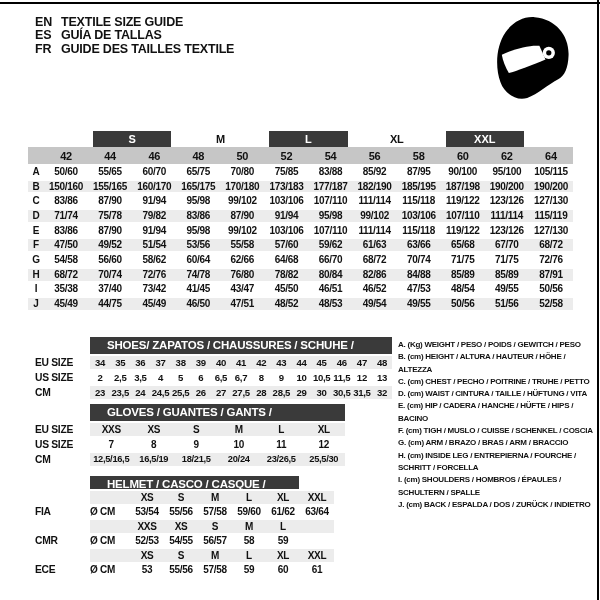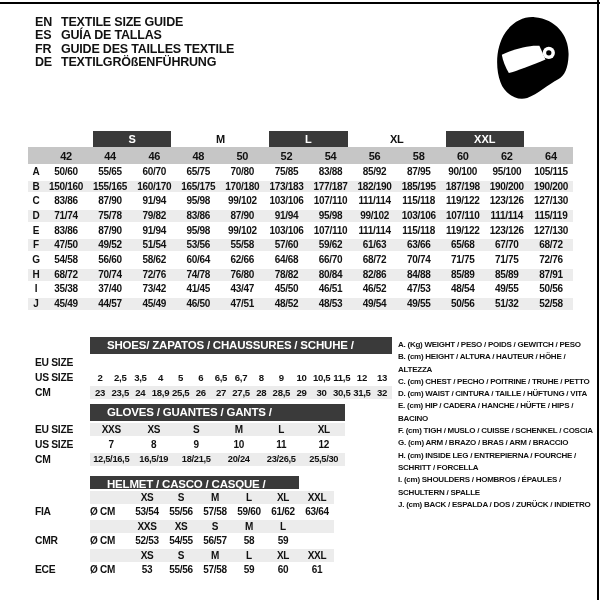--- a/index.html
+++ b/index.html
@@ -61,24 +61,20 @@
       <span class="lang-code">EN</span>
       <span class="lang-label">TEXTILE SIZE GUIDE</span>
     </div>
     <div class="lang-row">
       <span class="lang-code">ES</span>
       <span class="lang-label">GUÍA DE TALLAS</span>
     </div>
     <div class="lang-row">
       <span class="lang-code">FR</span>
       <span class="lang-label">GUIDE DES TAILLES TEXTILE</span>
-    </div>
-    <div class="lang-row">
-      <span class="lang-code">DE</span>
-      <span class="lang-label">TEXTILGRÖßENFÜHRUNG</span>
     </div>
   </div>
 
   <div class="helmet-icon">
     <svg viewBox="0 0 100 100" width="94" height="97" aria-hidden="true">
       <path d="M55,6 C78,8 92,26 91,47 C90.5,60 87,68 80,72 C70,77 58,88 47,92 C36,95.5 23,88 18.5,75 C13,60 13.5,37 24,22 C32,11 43,5 55,6 Z" fill="#000"></path>
       <path d="M20,46 C32,40 50,35.5 60,36.5 L66.5,51 C54,56.5 35,63.5 27.5,65.5 C24,60 21,52 20,46 Z" fill="#fff"></path>
       <circle cx="70" cy="44" r="6.5" fill="#fff"></circle>
       <circle cx="70" cy="44" r="2.8" fill="#000"></circle>
     </svg>
@@ -267,43 +263,60 @@
             <td>46/51</td>
             <td>46/52</td>
             <td>47/53</td>
             <td>48/54</td>
             <td>49/55</td>
             <td>50/56</td>
           </tr>
           <tr class="stripe">
             <td>J</td>
             <td>45/49</td>
-            <td>44/57</td>
+            <td>44/75</td>
             <td>45/49</td>
             <td>46/50</td>
             <td>47/51</td>
             <td>48/52</td>
             <td>48/53</td>
             <td>49/54</td>
             <td>49/55</td>
             <td>50/56</td>
-            <td>51/32</td>
+            <td>51/56</td>
             <td>52/58</td>
           </tr>
         </tbody>
     </table>
   </div>
 
   <div class="sec" id="sec-shoes">
       <div class="line bar-line">
         <div class="line-label"></div>
         <div class="sec-bar">SHOES/ ZAPATOS / CHAUSSURES / SCHUHE / SCARPE</div>
       </div>
       <div class="line">
         <div class="line-label">EU SIZE</div>
+        <div class="line-data gray">
+          <span class="sec-cell">34</span>
+          <span class="sec-cell">35</span>
+          <span class="sec-cell">36</span>
+          <span class="sec-cell">37</span>
+          <span class="sec-cell">38</span>
+          <span class="sec-cell">39</span>
+          <span class="sec-cell">40</span>
+          <span class="sec-cell">41</span>
+          <span class="sec-cell">42</span>
+          <span class="sec-cell">43</span>
+          <span class="sec-cell">44</span>
+          <span class="sec-cell">45</span>
+          <span class="sec-cell">46</span>
+          <span class="sec-cell">47</span>
+          <span class="sec-cell">48</span>
+        </div>
       </div>
       <div class="line">
         <div class="line-label">US SIZE</div>
         <div class="line-data">
           <span class="sec-cell">2</span>
           <span class="sec-cell">2,5</span>
           <span class="sec-cell">3,5</span>
           <span class="sec-cell">4</span>
           <span class="sec-cell">5</span>
           <span class="sec-cell">6</span>
@@ -317,21 +330,21 @@
           <span class="sec-cell">12</span>
           <span class="sec-cell">13</span>
         </div>
       </div>
       <div class="line">
         <div class="line-label">CM</div>
         <div class="line-data gray">
           <span class="sec-cell">23</span>
           <span class="sec-cell">23,5</span>
           <span class="sec-cell">24</span>
-          <span class="sec-cell">18,9</span>
+          <span class="sec-cell">24,5</span>
           <span class="sec-cell">25,5</span>
           <span class="sec-cell">26</span>
           <span class="sec-cell">27</span>
           <span class="sec-cell">27,5</span>
           <span class="sec-cell">28</span>
           <span class="sec-cell">28,5</span>
           <span class="sec-cell">29</span>
           <span class="sec-cell">30</span>
           <span class="sec-cell">30,5</span>
           <span class="sec-cell">31,5</span>

